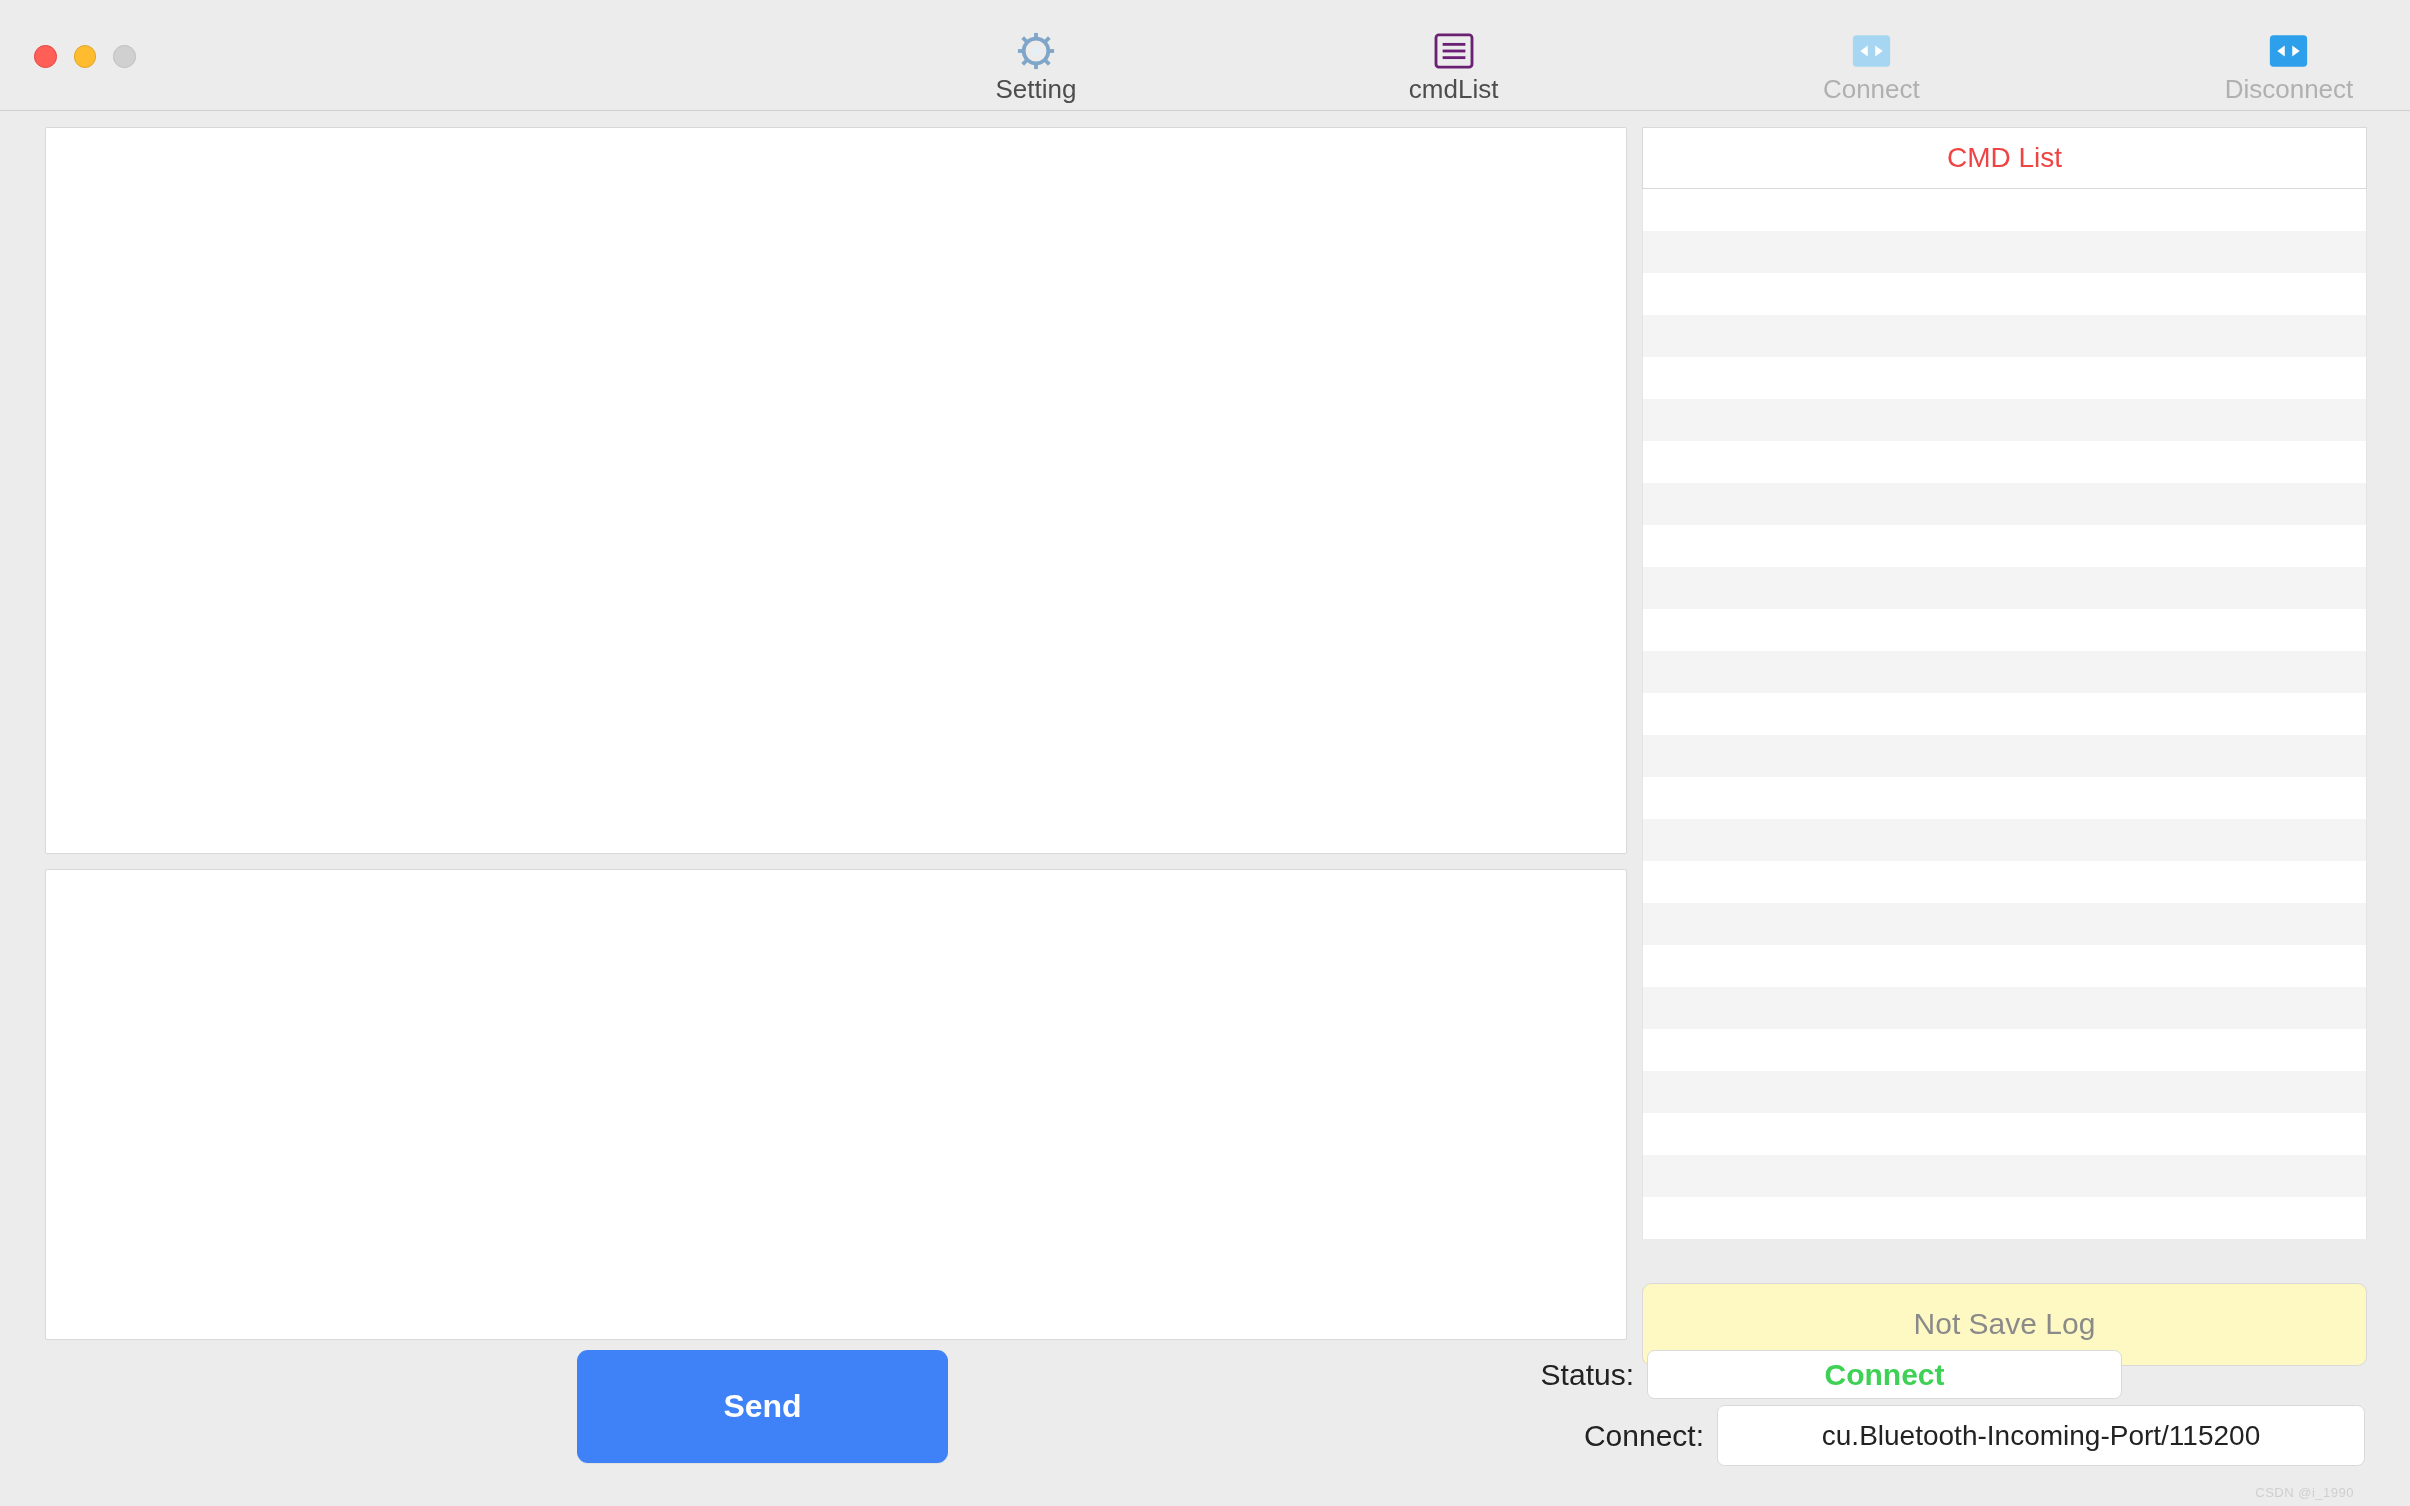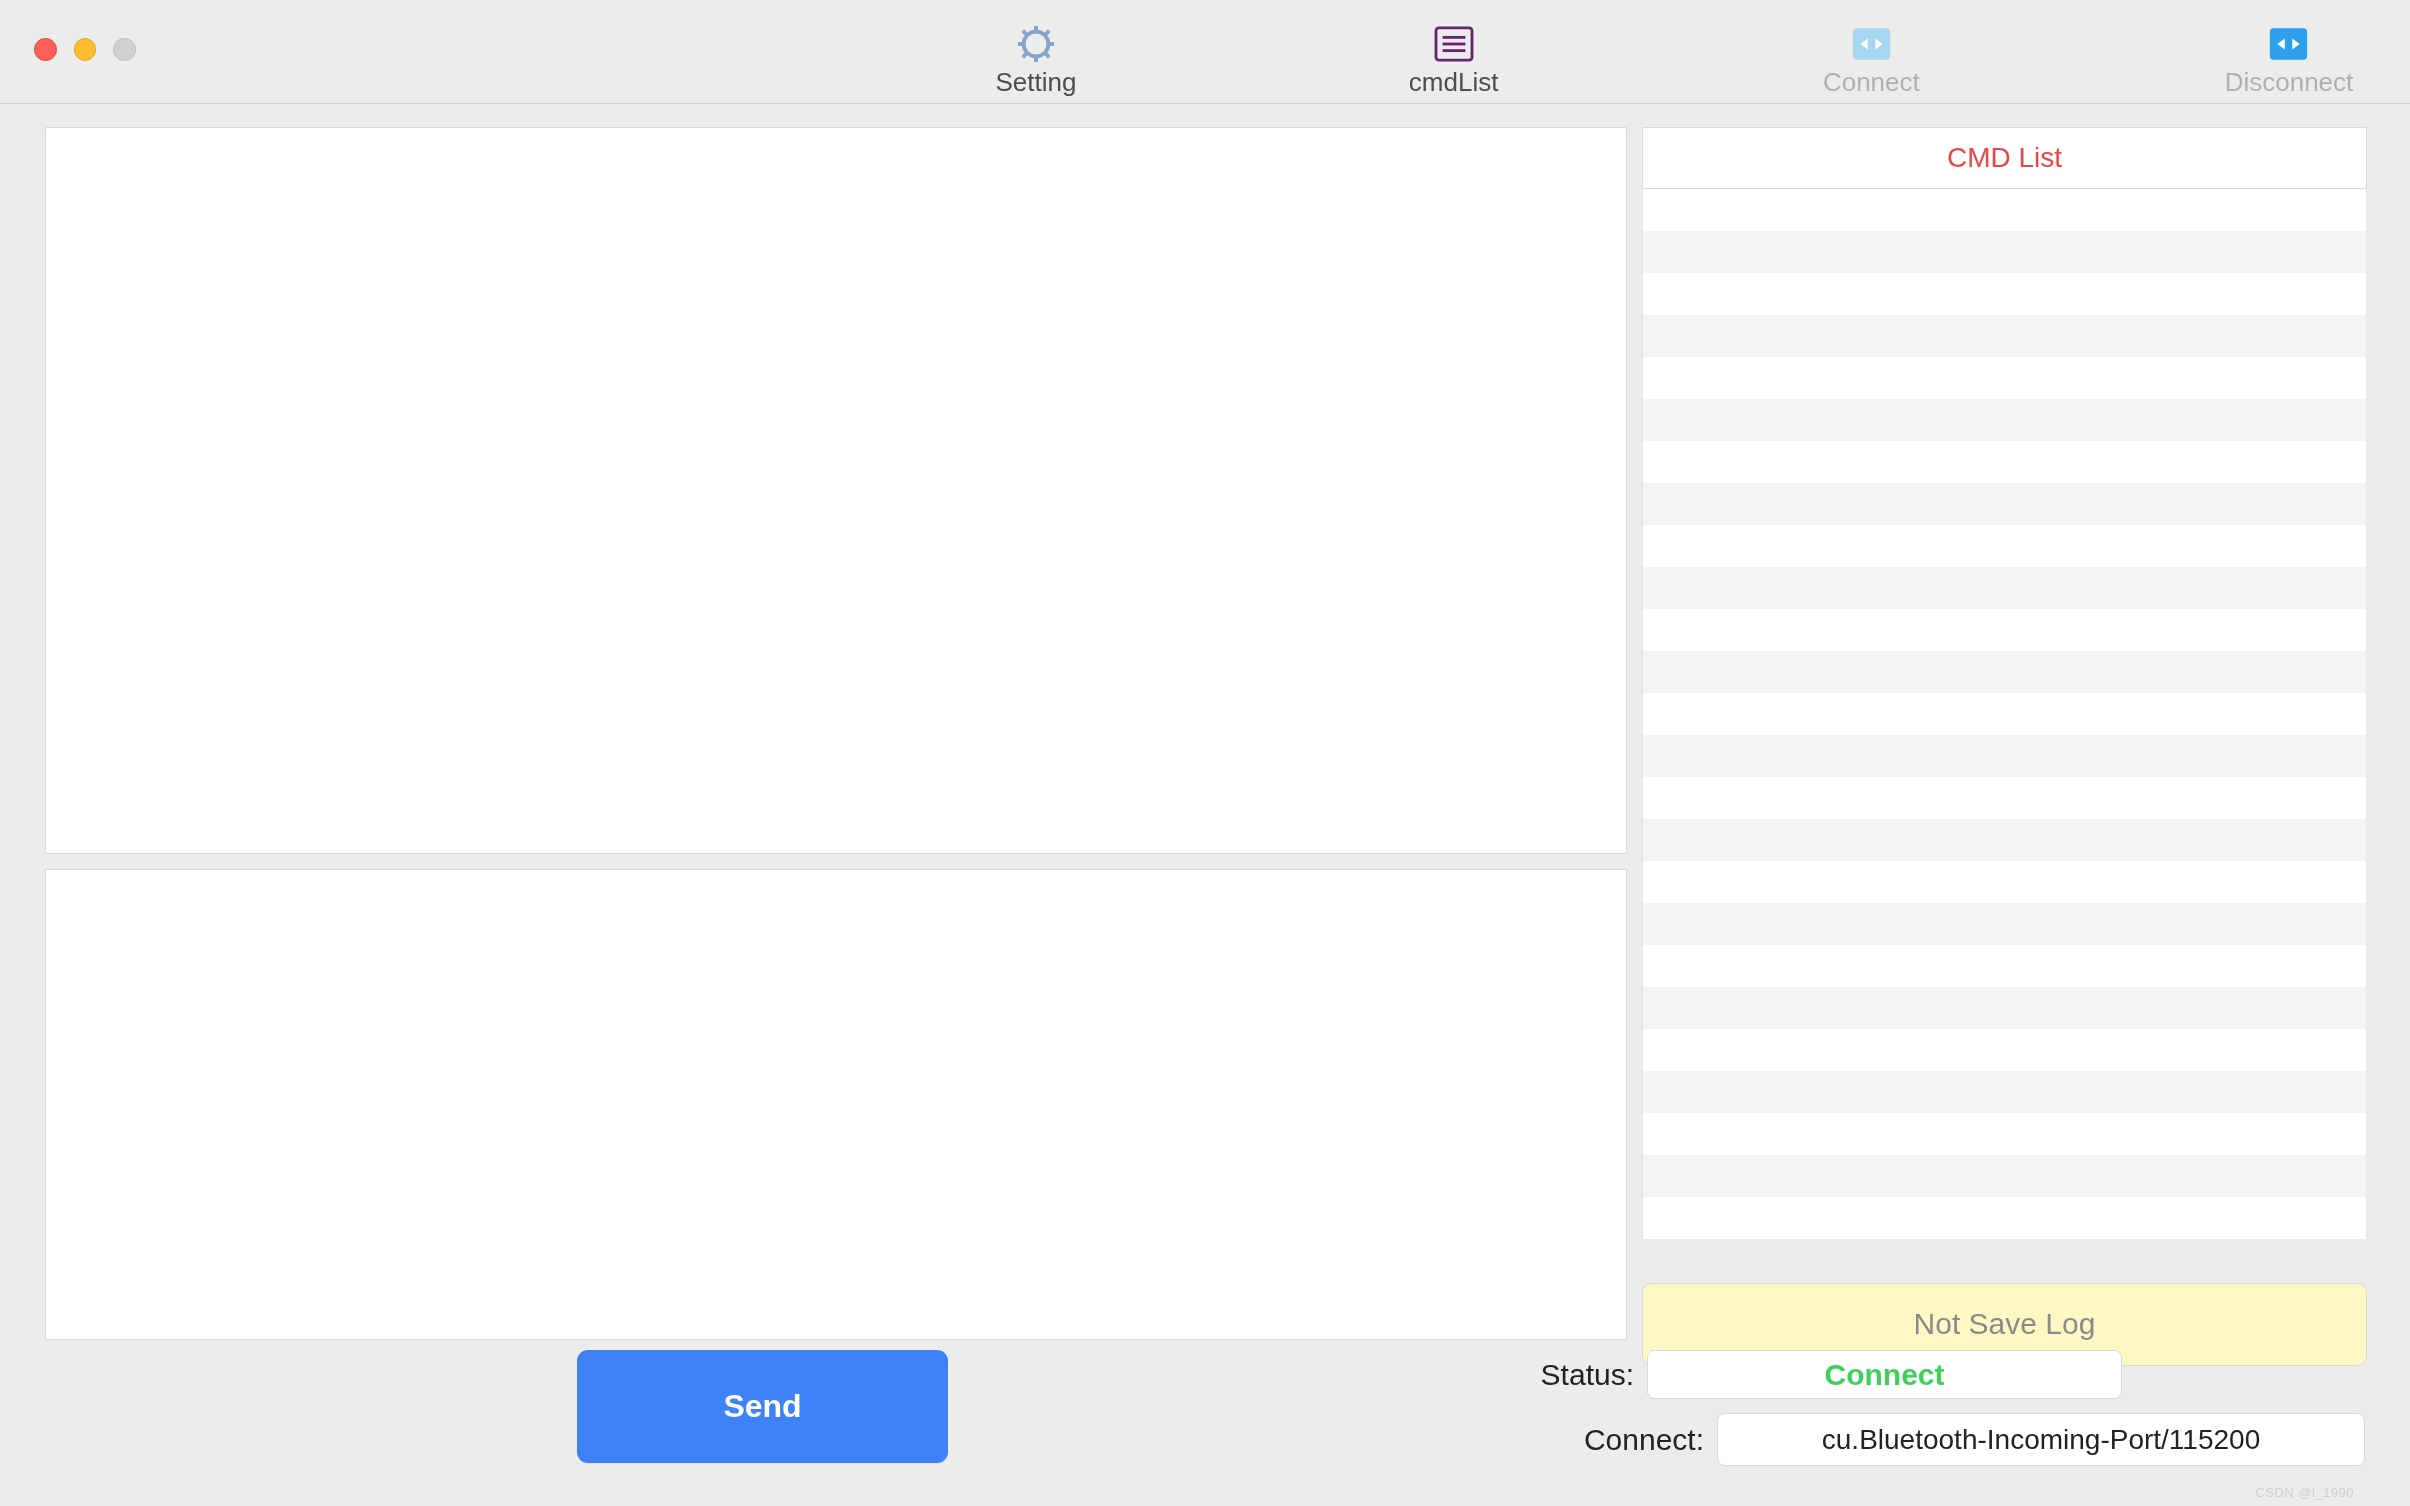--- a/index.html
+++ b/index.html
@@ -11,20 +11,21 @@
     }
 
     
     .titlebar {
       width: 100%; height: 104px;
       background: #ECECEC;
       border-bottom: 0.9px solid #D0D0D0;
       position: relative;
       display: flex;
       align-items: center;
+      margin-top: 7px;
     }
     .traffic { position: absolute; left: 34px; top: 38px; display: flex; gap: 17px; }
     .traffic span { width: 22.6px; height: 22.6px; border-radius: 50%; display: block; }
     .tl-close { background: #FF5F57; border: 0.9px solid #E24640; }
     .tl-min   { background: #FEBC2E; border: 0.9px solid #E0A528; }
     .tl-zoom  { background: #D0D0D0; border: 0.9px solid #BFBFBF; }
 
     .toolbar-items {
       position: absolute;
       left: 942px; right: 28px; top: 0; height: 104px;
@@ -113,21 +114,21 @@
     .portname-row { right: 45px;  bottom: 40px; }
 
     .status-field {
       width: 475px; height: 49px;
       background: #FFFFFF; border: 0.9px solid #D9D9D9; border-radius: 7.5px;
       font-size: 30px; font-weight: 600;
       display: flex; align-items: center; justify-content: center;
       color: #3ED155;
     }
     .portname-field {
-      width: 648px; height: 53px;
+      width: 648px; height: 61px;
       background: #FFFFFF; border: 0.9px solid #D9D9D9; border-radius: 7.5px;
       font-size: 28px;
       display: flex; align-items: center; justify-content: center;
       color: #222;
     }
 
     .watermark {
       position: absolute; right: 56px; bottom: 5.6px;
       font-size: 13px; color: #CFCFCF;
       letter-spacing: 0.5px;

